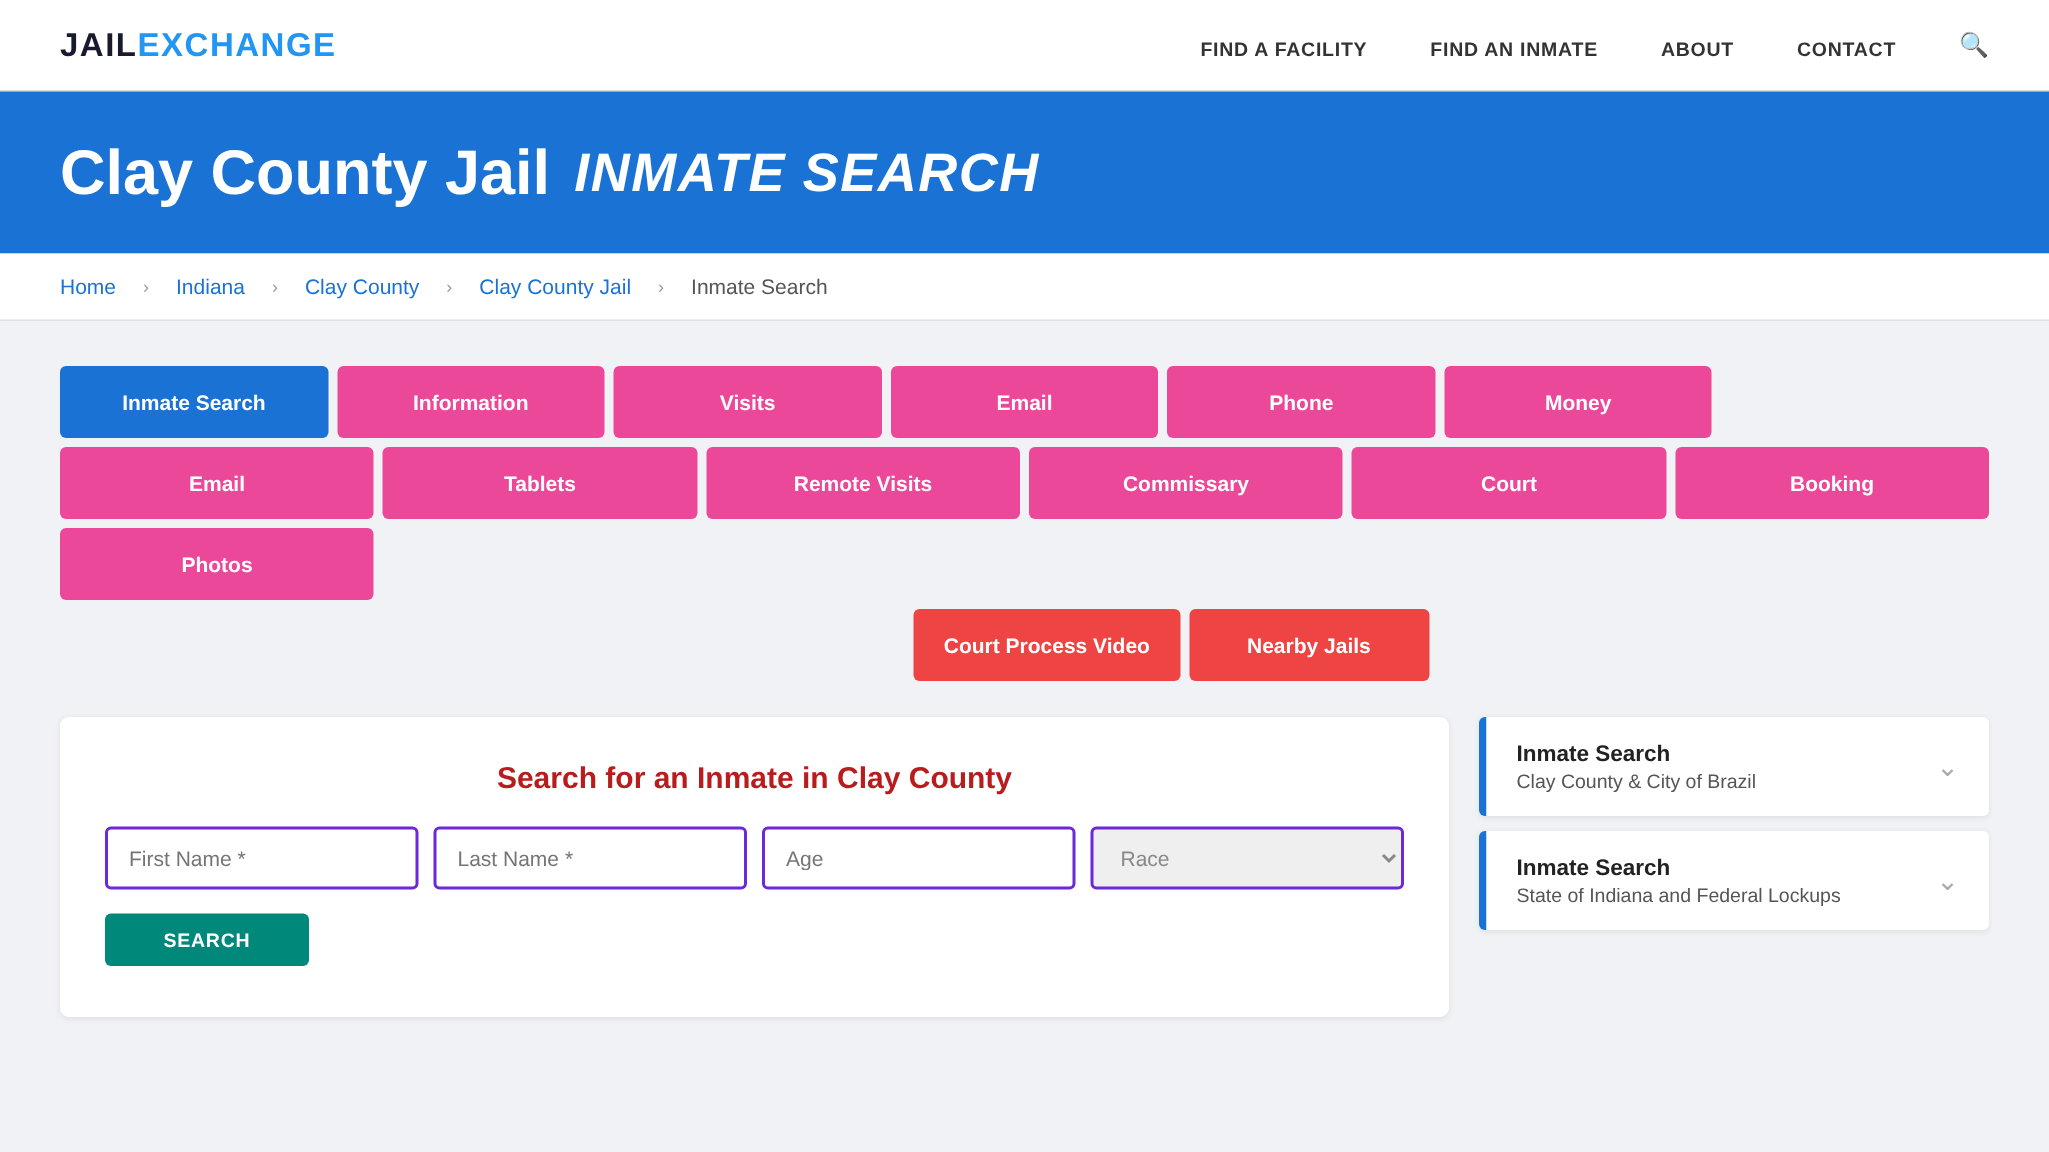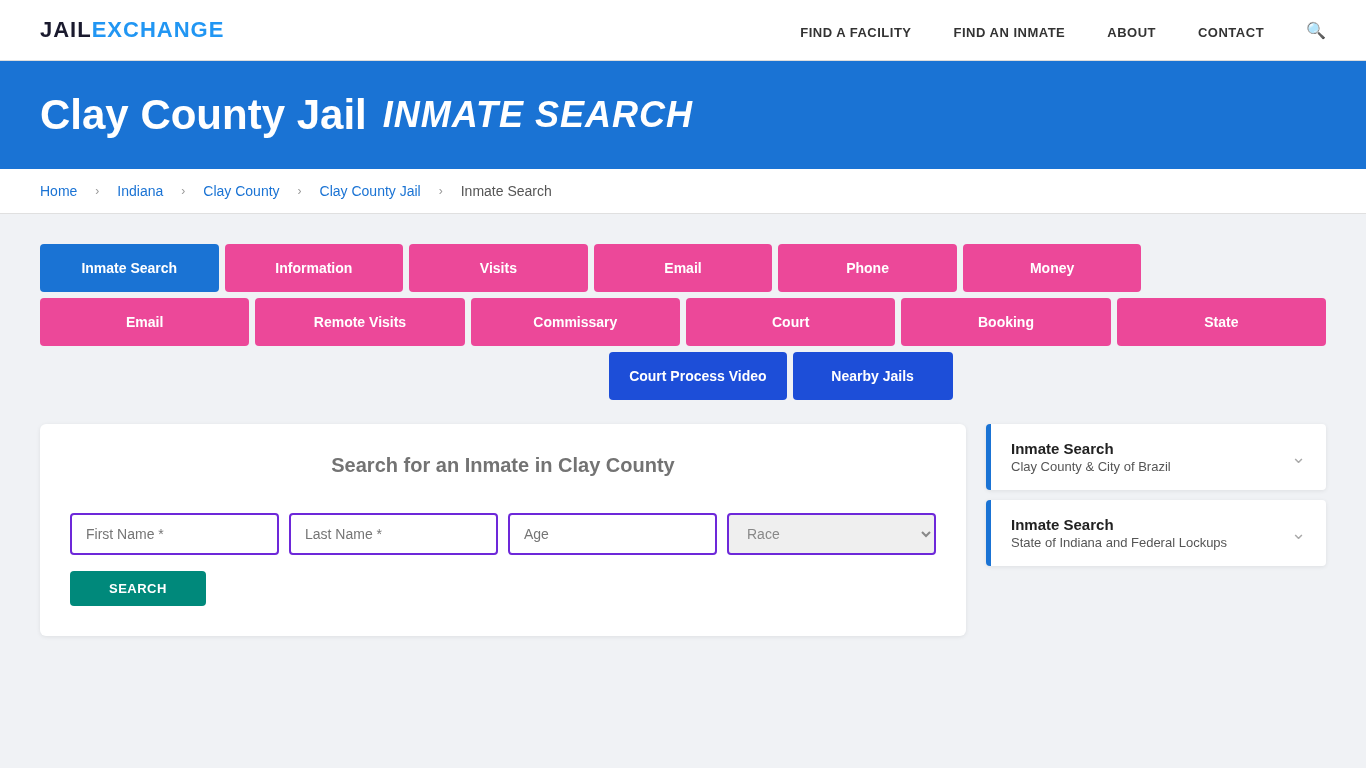--- a/index.html
+++ b/index.html
@@ -120,21 +120,21 @@
       font-size: 14px;
       font-weight: 600;
       cursor: pointer;
       text-align: center;
       transition: background 0.2s;
     }
     .tab-btn.active {
       background: #1a73d4;
     }
     .tab-btn-wide {
-      background: #1d4ed8;
+      background: #ef4444;
       color: #fff;
       border: none;
       border-radius: 4px;
       padding: 16px 20px;
       font-size: 14px;
       font-weight: 600;
       cursor: pointer;
       text-align: center;
       transition: background 0.2s;
       min-width: 160px;
@@ -153,22 +153,22 @@
       border-radius: 6px;
       padding: 30px;
       flex: 1;
       min-height: 200px;
       box-shadow: 0 1px 4px rgba(0,0,0,0.08);
     }
     .search-form-title {
       font-size: 20px;
       font-weight: 700;
       text-align: center;
-      margin-bottom: 36px;
-      color: #737373;
+      margin-bottom: 20px;
+      color: #b91c1c;
     }
     .search-fields {
       display: flex;
       gap: 10px;
       flex-wrap: wrap;
       margin-bottom: 16px;
     }
     .search-fields input, .search-fields select {
       border: 2px solid #6d28d9;
       border-radius: 4px;
@@ -268,25 +268,26 @@
     <button class="tab-btn active">Inmate Search</button>
     <button class="tab-btn">Information</button>
     <button class="tab-btn">Visits</button>
     <button class="tab-btn">Email</button>
     <button class="tab-btn">Phone</button>
     <button class="tab-btn">Money</button>
   </div>
 
   <div class="tabs-row2">
     <button class="tab-btn">Email</button>
+    <button class="tab-btn">Tablets</button>
     <button class="tab-btn">Remote Visits</button>
     <button class="tab-btn">Commissary</button>
     <button class="tab-btn">Court</button>
     <button class="tab-btn">Booking</button>
-    <button class="tab-btn">State</button>
+    <button class="tab-btn">Photos</button>
   </div>
 
   <div class="tabs-row3">
     <button class="tab-btn-wide">Court Process Video</button>
     <button class="tab-btn-wide">Nearby Jails</button>
   </div>
 
   <div class="content-area">
 
     <div class="search-form-card">

